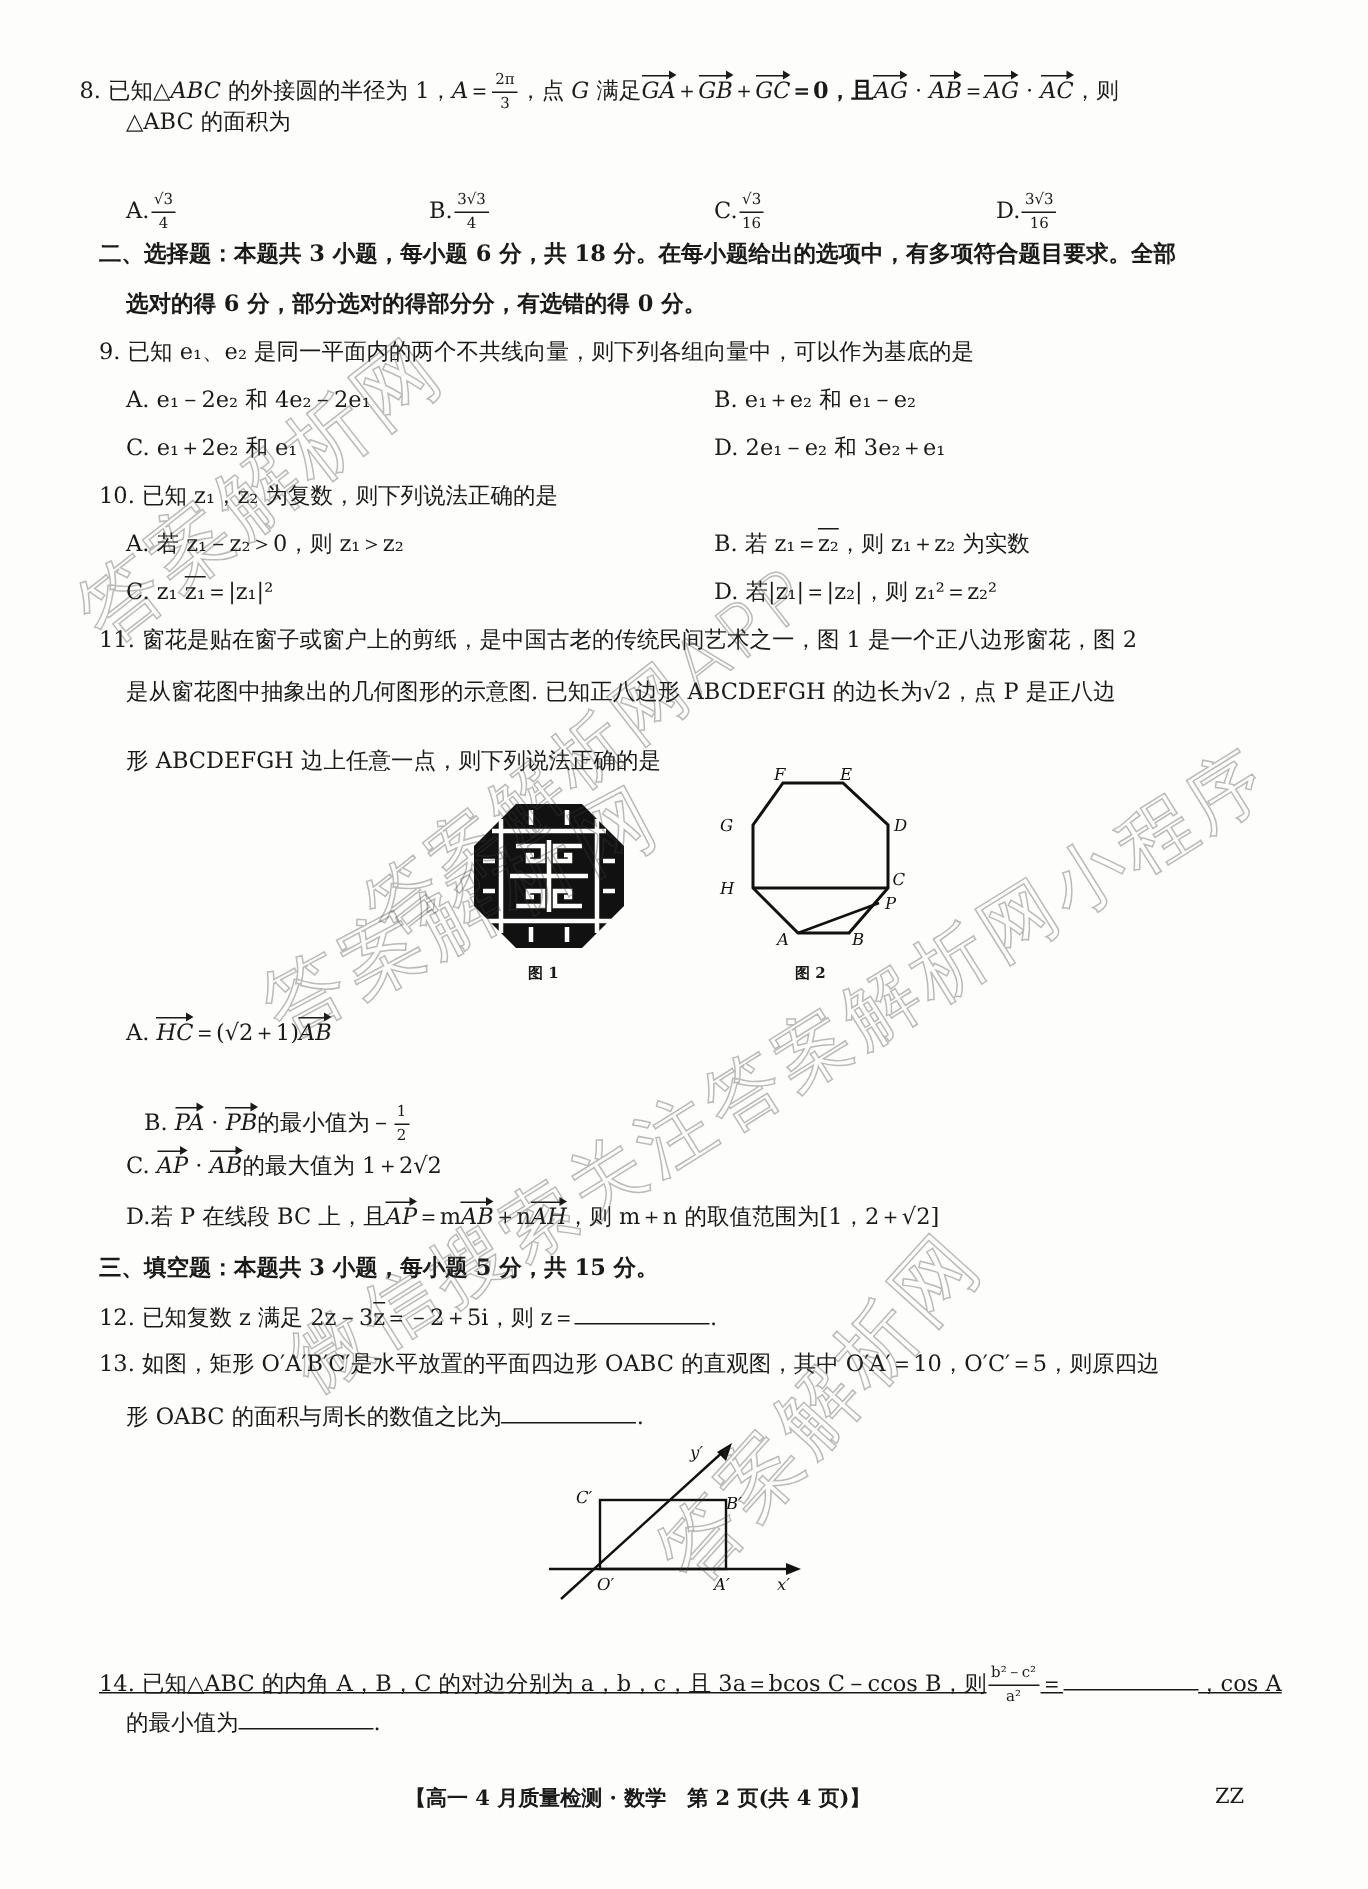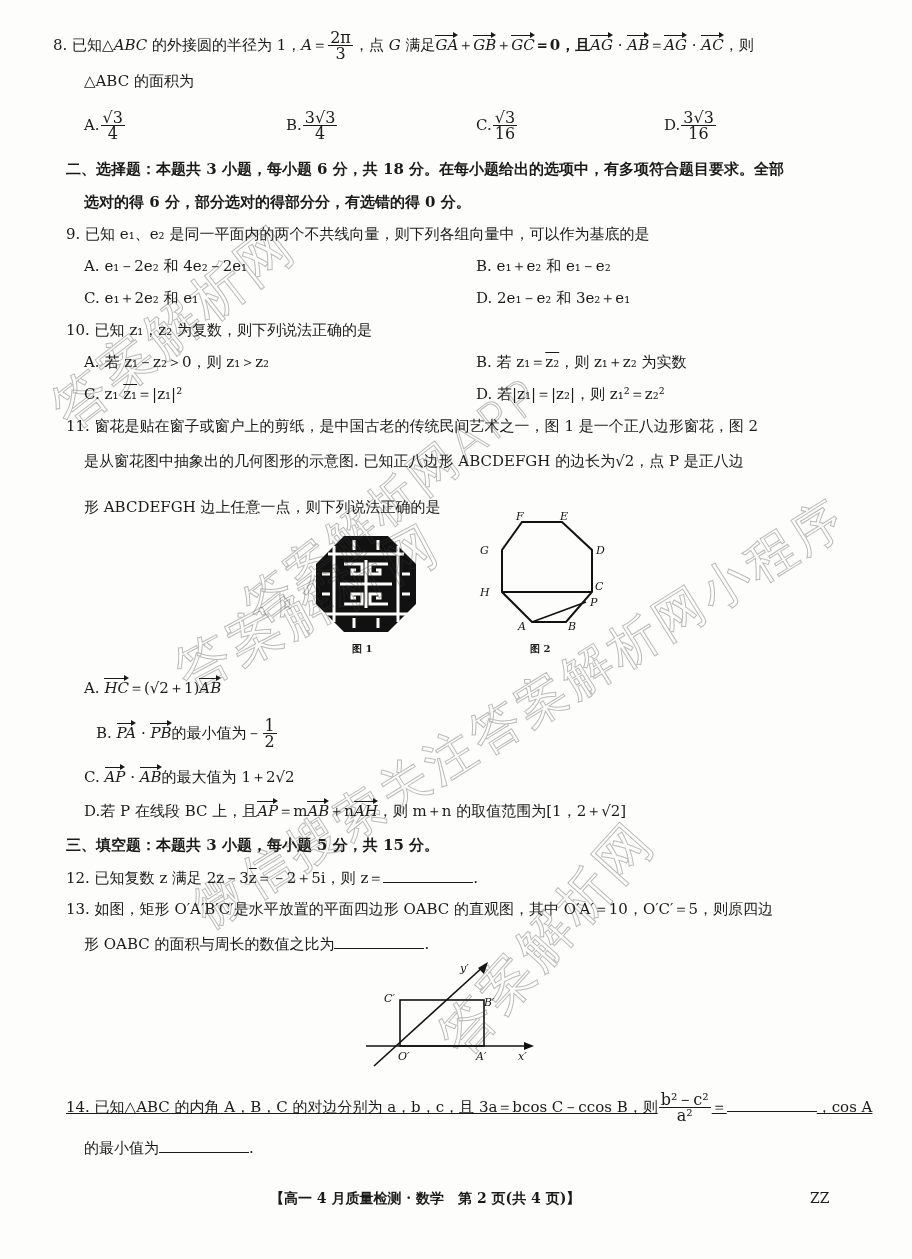--- a/index.html
+++ b/index.html
@@ -5,21 +5,21 @@
   html, body { margin: 0; padding: 0; }
   body {
     width: 912px; height: 1259px; background: #fdfdfb; position: relative; overflow: hidden;
     font-family: "DejaVu Serif", "Liberation Serif", serif; color: #1a1a1a;
   }
   .page { position: absolute; left: 0; top: 0; width: 912px; height: 1259px; }
   .line { position: absolute; font-size: 15px; white-space: nowrap; line-height: 22px; }
   .bold { font-weight: bold; }
   .it { font-style: italic; }
   .opt { position: absolute; font-size: 15px; white-space: nowrap; line-height: 22px; }
-  .frac { display: inline-block; vertical-align: middle; text-align: center; font-size: 16px; line-height: 15px; margin: 0 1px; }
+  .frac { display: inline-block; vertical-align: middle; text-align: center; font-size: 10px; line-height: 15px; margin: 16px 1px; }
   .frac .n { display: block; border-bottom: 1px solid #1a1a1a; padding: 0 2px; }
   .frac .d { display: block; padding: 0 2px; }
   .vec { display: inline-block; position: relative; font-style: italic; }
   .vec::before { content: ""; position: absolute; left: 0; right: 2px; top: 1px; border-top: 1px solid #1a1a1a; }
   .vec::after { content: ""; position: absolute; right: 0; top: -2px; border-left: 5px solid #1a1a1a; border-top: 3px solid transparent; border-bottom: 3px solid transparent; }
   .bar { text-decoration: overline; }
   .blank { display: inline-block; width: 90px; border-bottom: 1px solid #1a1a1a; height: 16px; vertical-align: baseline; }
   .fig { position: absolute; }
   .caption { position: absolute; font-size: 10px; font-weight: bold; }
   .watermark { position: absolute; font-family: "DejaVu Sans", sans-serif; font-size: 54px; color: rgba(80,80,80,0.28);

